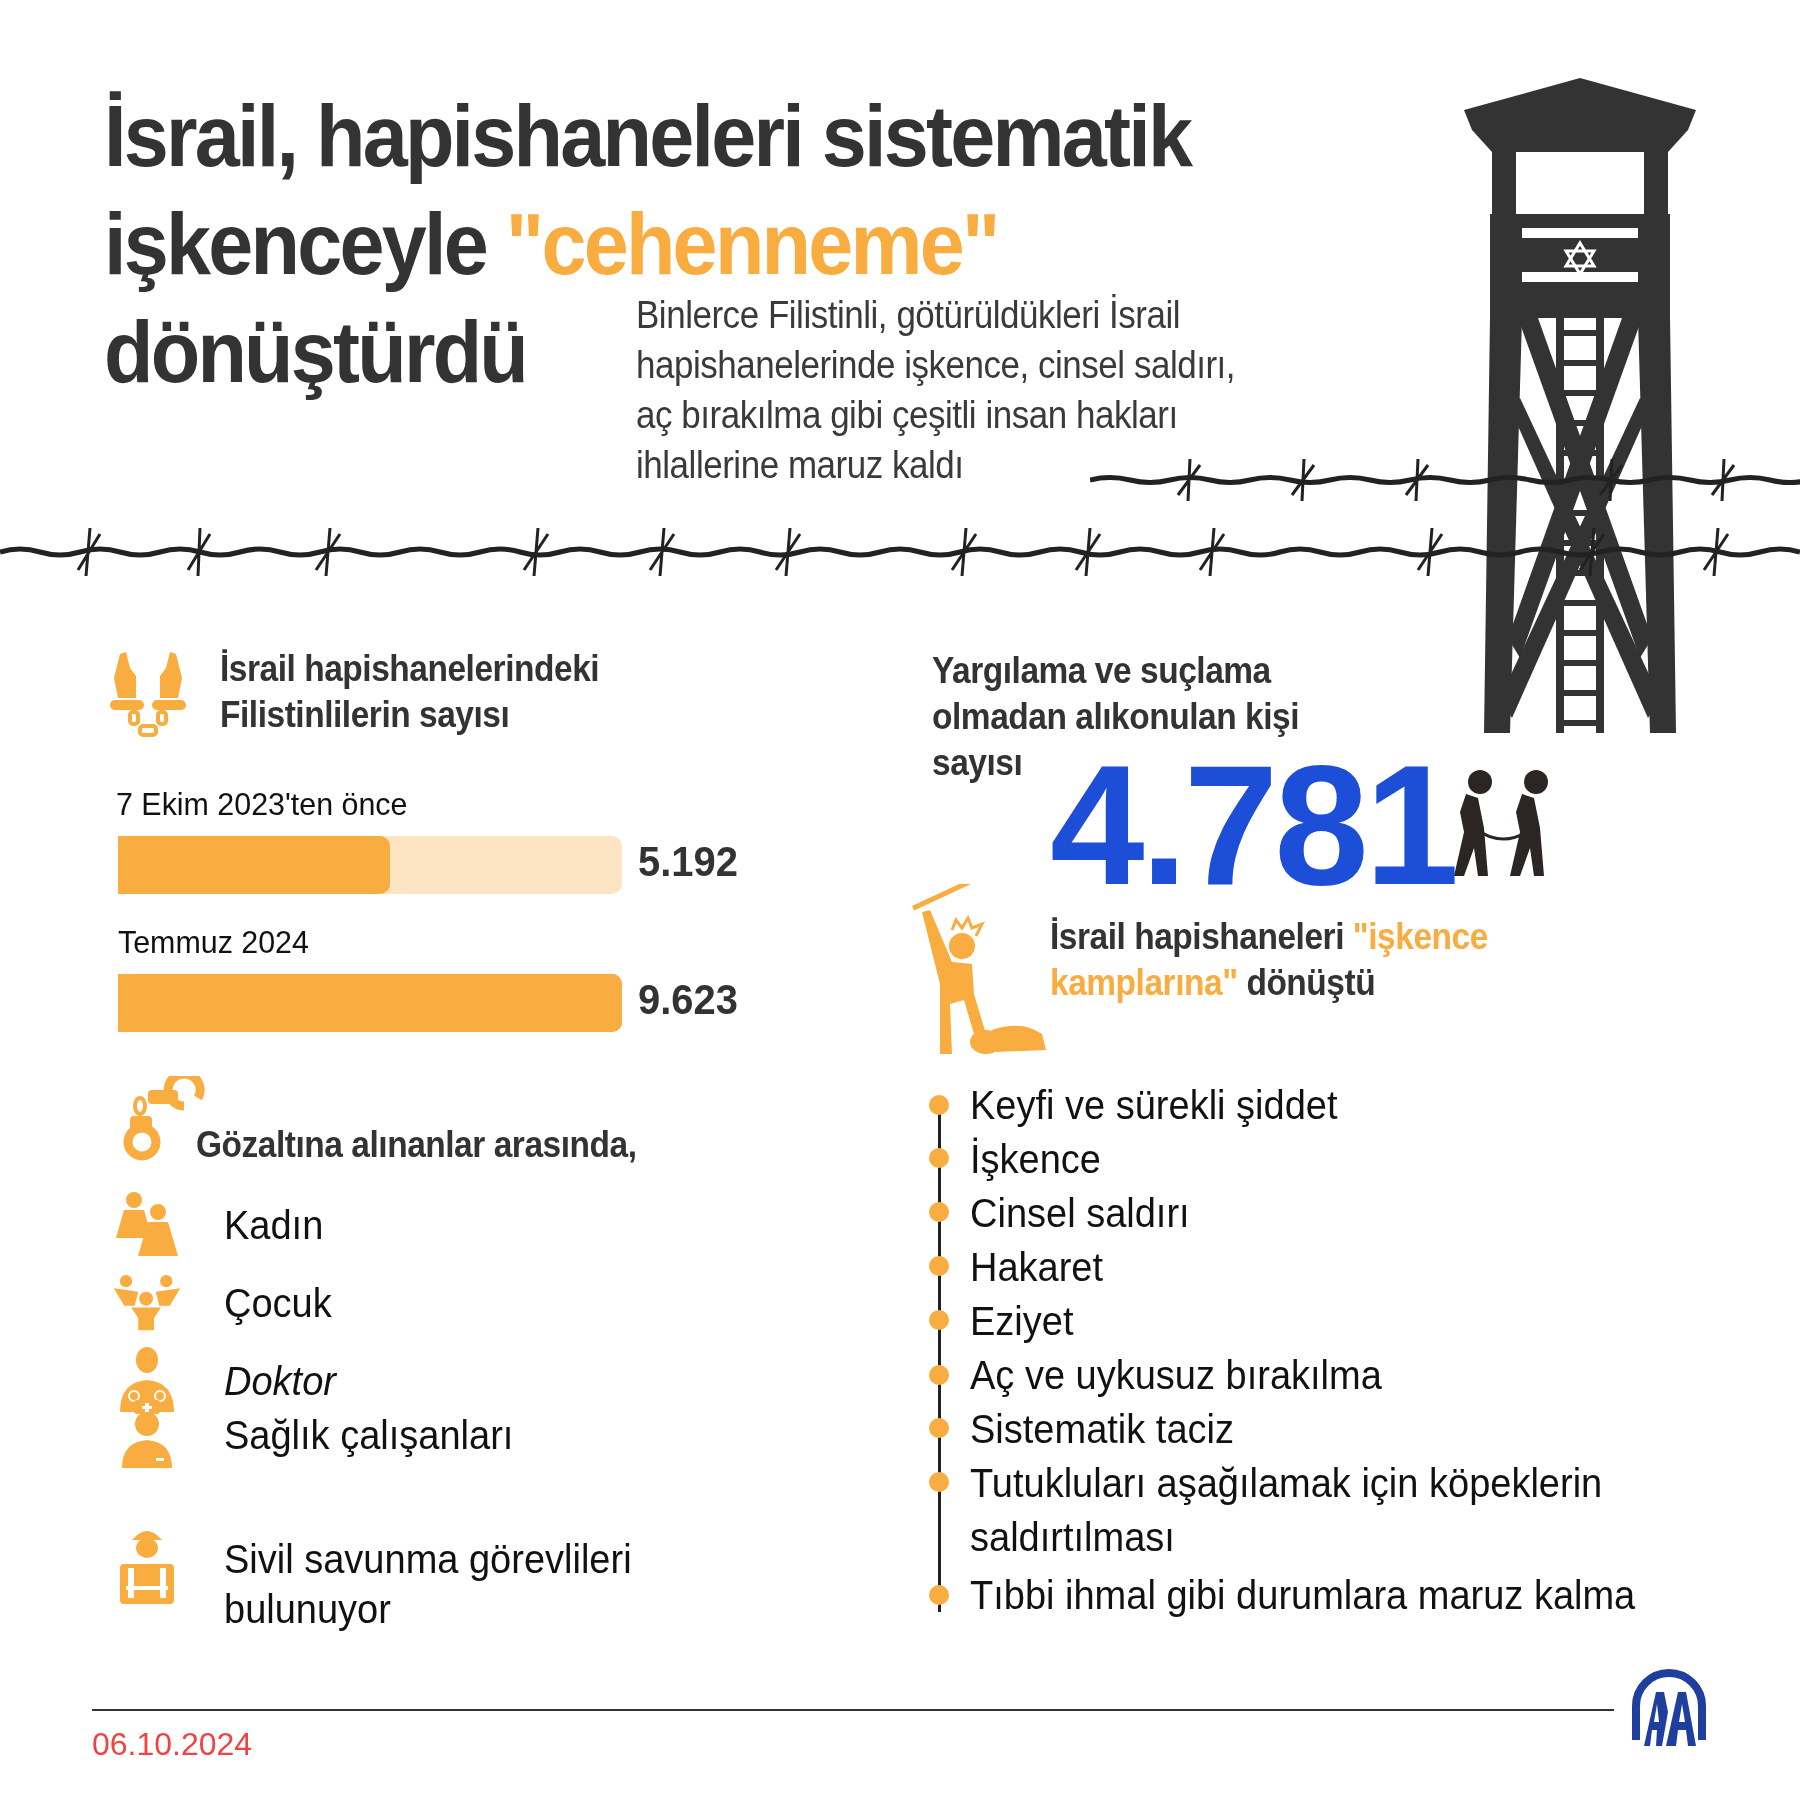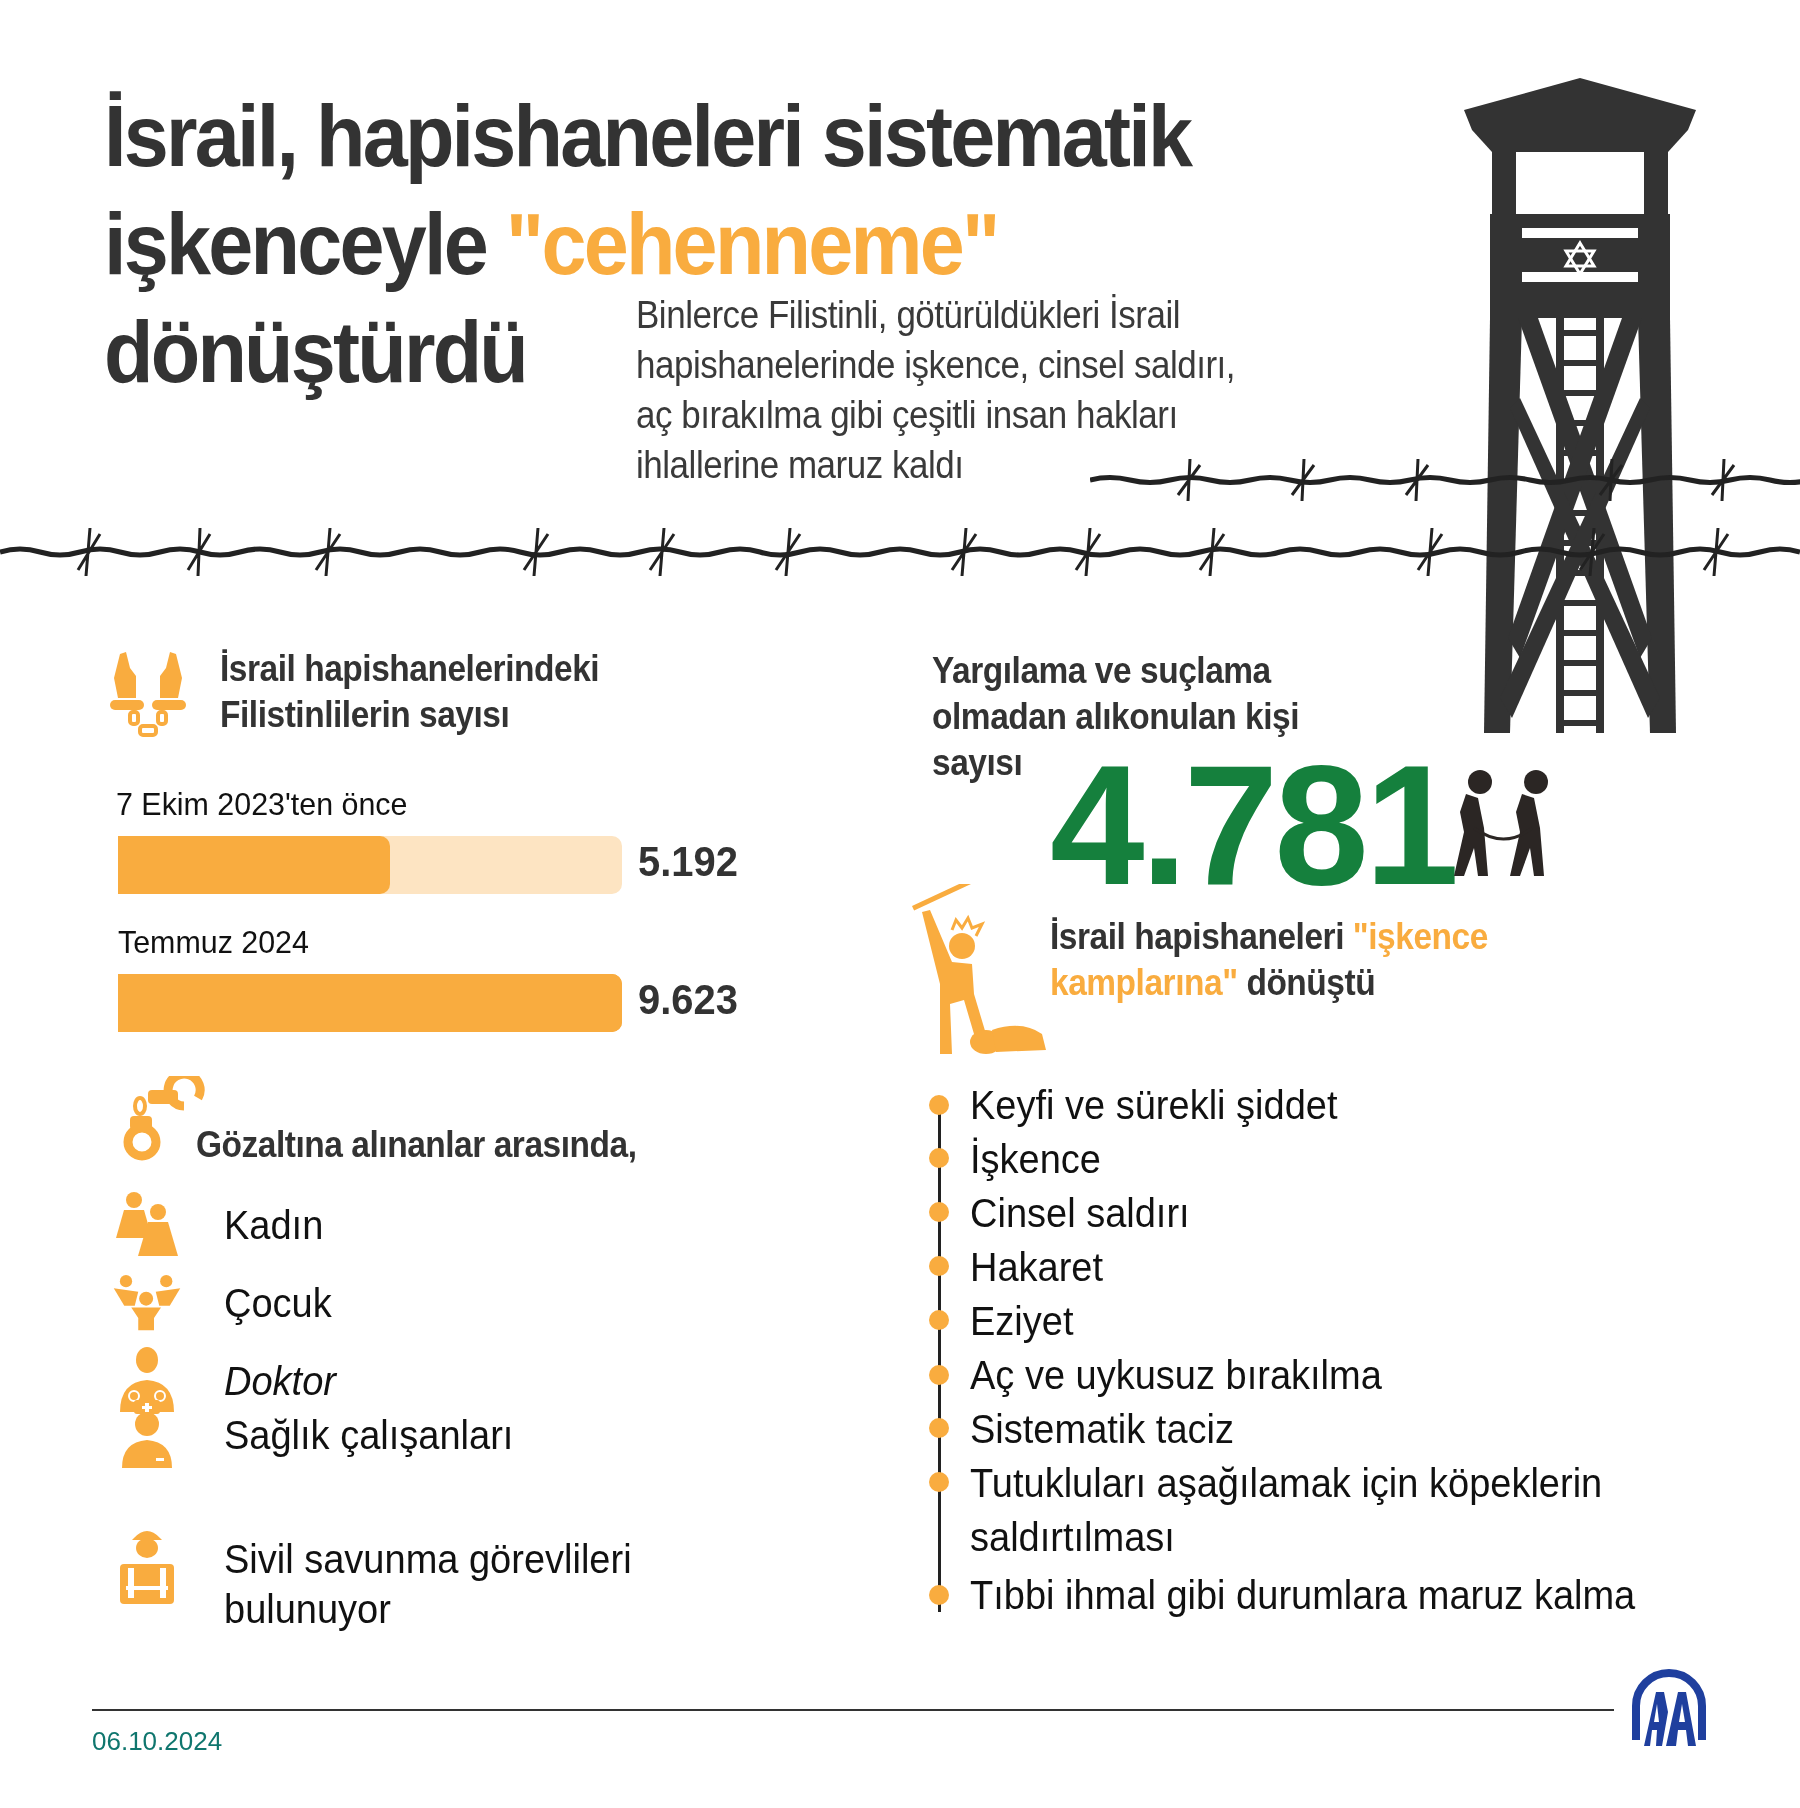--- a/index.html
+++ b/index.html
@@ -6,29 +6,29 @@
   body { width:1800px; height:1808px; position:relative; overflow:hidden; font-family:"Liberation Sans", sans-serif; color:#333333; }
   .abs { position:absolute; }
   .title { left:104px; top:82px; font-family:"Liberation Sans", sans-serif; font-weight:700; font-size:88px; line-height:108px; color:#333333; letter-spacing:-3px; transform:scaleX(0.92); transform-origin:left top; white-space:nowrap; }
   .title .hl { color:#f9ac3f; }
   .subtitle { left:636px; top:290px; width:780px; font-size:38px; line-height:50px; color:#3a3a3a; letter-spacing:-0.5px; transform:scaleX(0.92); transform-origin:left top; white-space:nowrap; }
   .section-h { font-weight:700; color:#333333; font-size:36px; line-height:46px; letter-spacing:-0.5px; transform:scaleX(0.93); transform-origin:left top; white-space:nowrap; }
   .bar-label { font-size:32px; color:#111; transform:scaleX(0.95); transform-origin:left top; white-space:nowrap; }
   .bar-track { position:absolute; height:58px; border-radius:0 10px 10px 0; background:#fde4c2; }
   .bar-fill { position:absolute; left:0; top:0; height:58px; border-radius:0 10px 10px 0; background:#f9ac3f; }
   .bar-val { font-weight:700; font-size:42px; color:#333333; transform:scaleX(0.95); transform-origin:left top; }
-  .big-num { left:1050px; top:740px; font-weight:700; font-size:170px; line-height:170px; color:#15803d; letter-spacing:-4px; }
+  .big-num { left:1050px; top:740px; font-weight:700; font-size:170px; line-height:170px; color:#1d4ed8; letter-spacing:-4px; }
   .group-item { position:absolute; left:112px; width:620px; height:70px; }
   .group-item .ico { position:absolute; left:0; top:0; width:70px; height:70px; }
   .group-item .lbl { position:absolute; left:112px; top:10px; font-size:40px; line-height:50px; color:#111; white-space:nowrap; transform:scaleX(0.95); transform-origin:left top; }
   .list-line { position:absolute; left:938px; top:1100px; width:3px; height:512px; background:#222; }
   .li { position:absolute; left:970px; font-size:40px; line-height:54px; color:#111; white-space:nowrap; transform:scaleX(0.95); transform-origin:left top; }
   .dot { position:absolute; left:929px; width:20px; height:20px; border-radius:50%; background:#f9ac3f; }
   .footer-line { left:92px; top:1709px; width:1522px; height:2px; background:#333; }
-  .date { left:92px; top:1726px; font-size:26px; color:#0f766e; }
+  .date { left:92px; top:1726px; font-size:32px; color:#ef4444; }
 </style>
 </head>
 <body>
 
 <div class="abs title">
   <div>İsrail, hapishaneleri sistematik</div>
   <div><span>işkenceyle </span><span class="hl">"cehenneme"</span></div>
   <div>dönüştürdü</div>
 </div>
 

